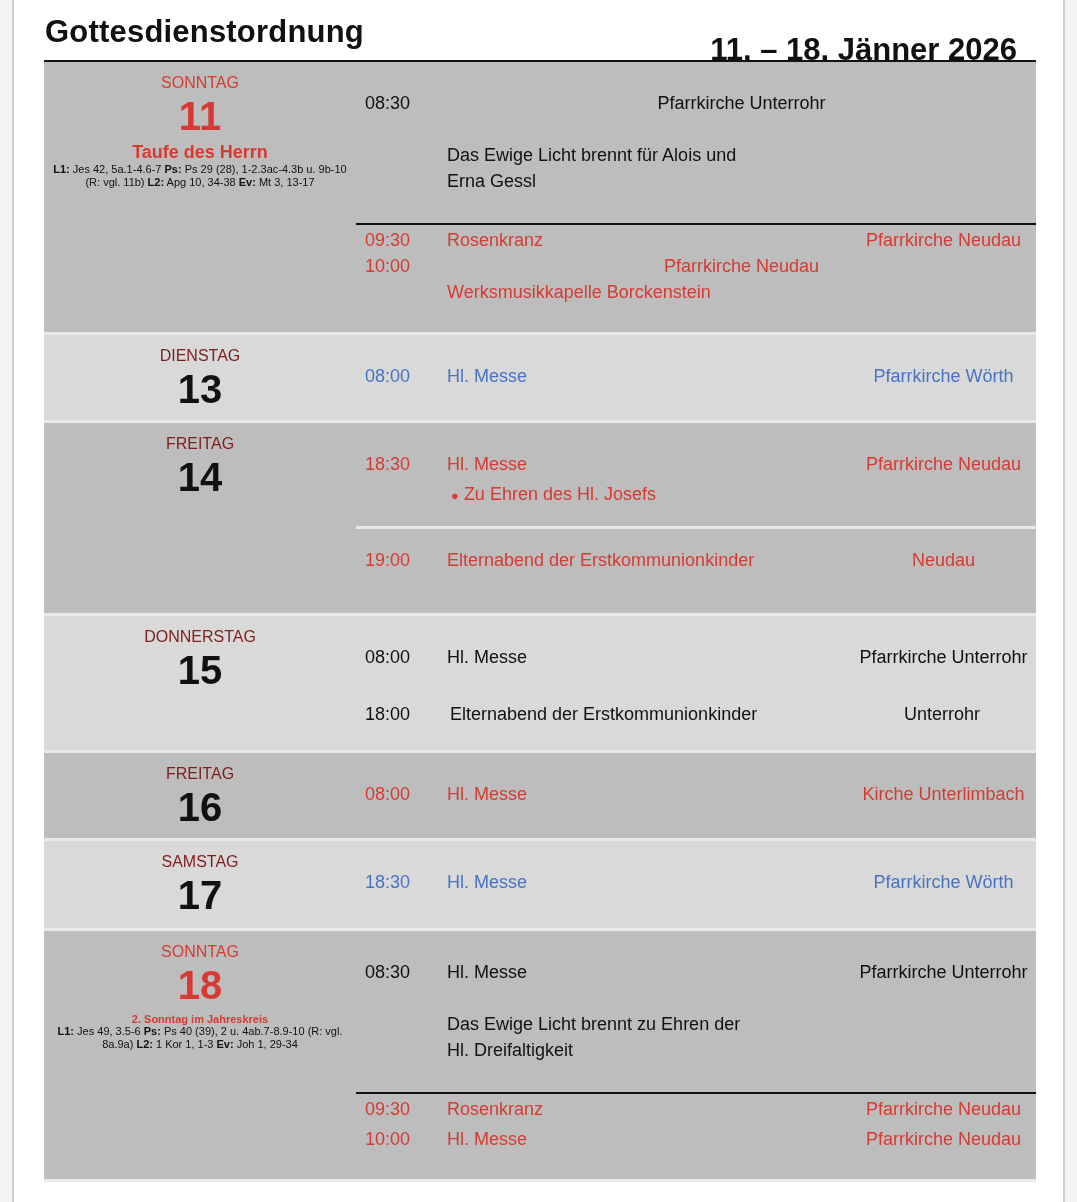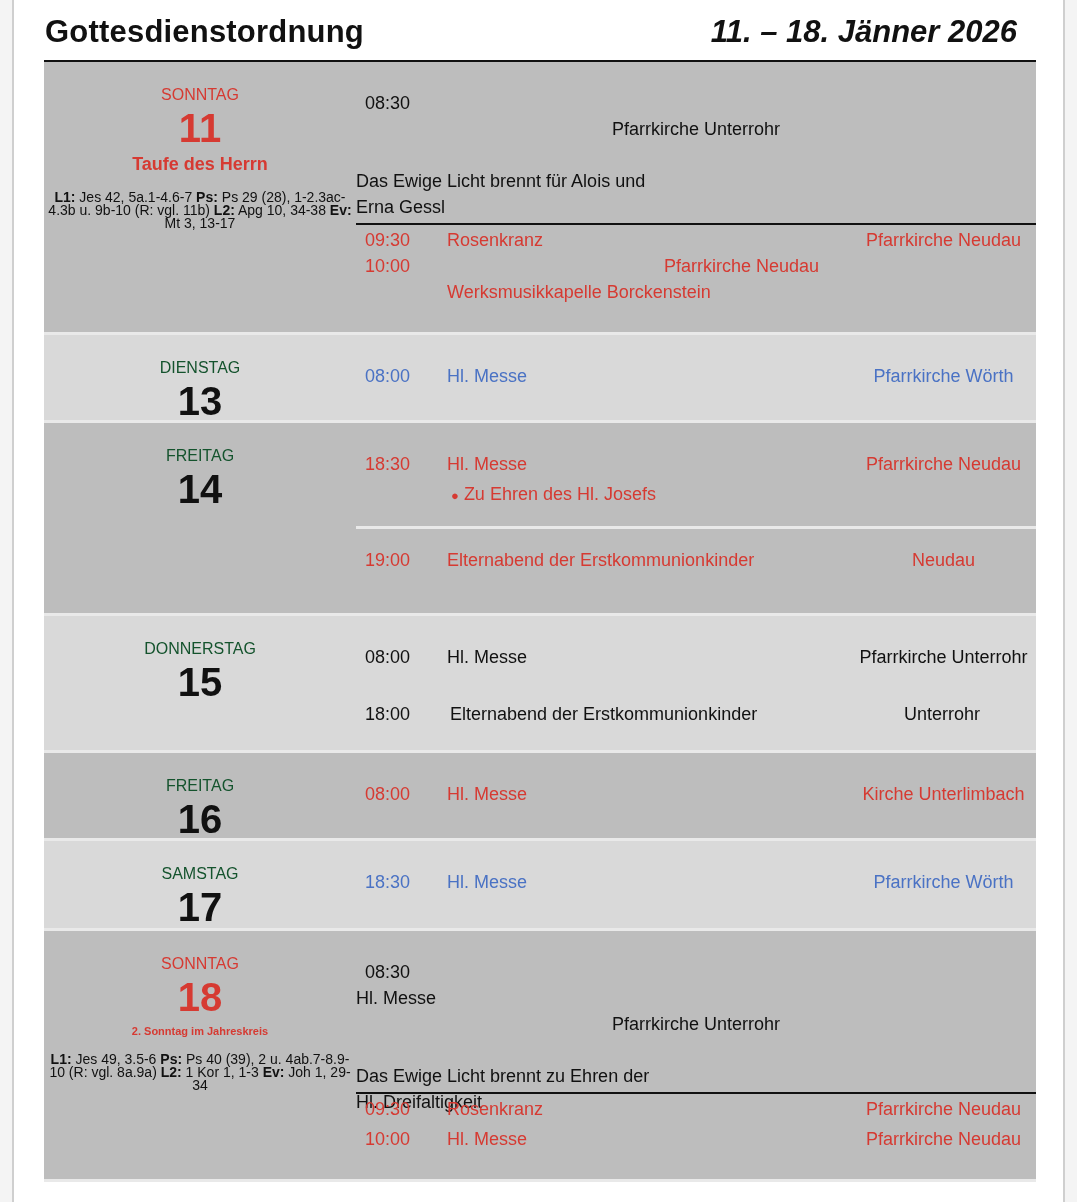--- a/index.html
+++ b/index.html
@@ -3,43 +3,43 @@
 <meta charset="utf-8">
 <style>
   html, body { margin: 0; padding: 0; }
   body {
     width: 1077px; height: 1202px; background: #ffffff; position: relative; overflow: hidden;
     font-family: "Liberation Sans", sans-serif; color: #111;
   }
   .edge-left { position: absolute; left: 0; top: 0; width: 12px; height: 1202px; background: #f4f4f4; border-right: 2px solid #cfcfcf; }
   .edge-right { position: absolute; left: 1063px; top: 0; width: 14px; height: 1202px; background: #f4f4f4; border-left: 2px solid #cfcfcf; }
   .title { position: absolute; left: 45px; top: 14px; font-size: 31px; font-weight: bold; letter-spacing: 0.2px; }
-  .daterange { position: absolute; right: 60px; top: 14px; font-size: 31px; font-weight: bold; font-style: italic; }
+  .daterange { position: absolute; right: 60px; top: 32px; font-size: 31px; font-weight: bold; }
   .table { position: absolute; left: 44px; top: 60px; width: 992px; border-top: 2px solid #111; }
   .day { position: relative; display: flex; border-bottom: 3px solid #e9e9e9; }
   .day.dark { background: #bdbdbd; }
   .day.light { background: #d9d9d9; }
-  .daycol { width: 312px; flex: none; text-align: center; padding-top: 24px; }
-  .weekday { font-size: 16px; color: #14532d; }
+  .daycol { width: 312px; flex: none; text-align: center; padding-top: 12px; }
+  .weekday { font-size: 16px; color: #7f1d1d; }
   .daynum { font-size: 40px; font-weight: bold; line-height: 44px; margin-top: 2px; }
   .red { color: #d63a32; }
   .feast { font-size: 18px; font-weight: bold; margin-top: 4px; }
   .feast.small { font-size: 11px; margin-top: 6px; }
-  .readings { font-size: 14px; line-height: 13px; color: #111; padding: 0 4px; margin-top: 16px; }
+  .readings { font-size: 11px; line-height: 13px; color: #111; padding: 0 4px; }
   .readings b { font-weight: bold; }
   .events { flex: 1; position: relative; }
   .block { position: relative; }
   .block.sep { border-top: 2px solid #111; }
   .block.sepw { border-top: 3px solid #e9e9e9; }
   .row { display: flex; font-size: 18px; line-height: 26px; }
   .time { width: 82px; padding-left: 9px; flex: none; }
   .desc { width: 404px; flex: none; }
   .loc { flex: 1; white-space: nowrap; text-align: center; }
   .blue { color: #4a72c4; }
-  .black { color: #111; flex-direction: column; }
+  .black { color: #111; }
 </style>
 </head>
 <body>
 
 <div class="edge-left"></div>
 <div class="edge-right"></div>
 
 <div class="title">Gottesdienstordnung</div>
 <div class="daterange">11. – 18. Jänner 2026</div>
 

